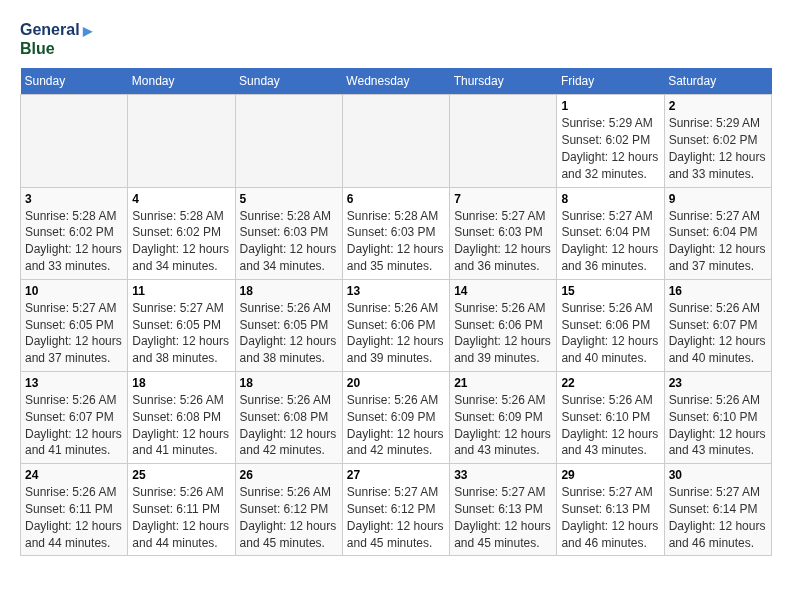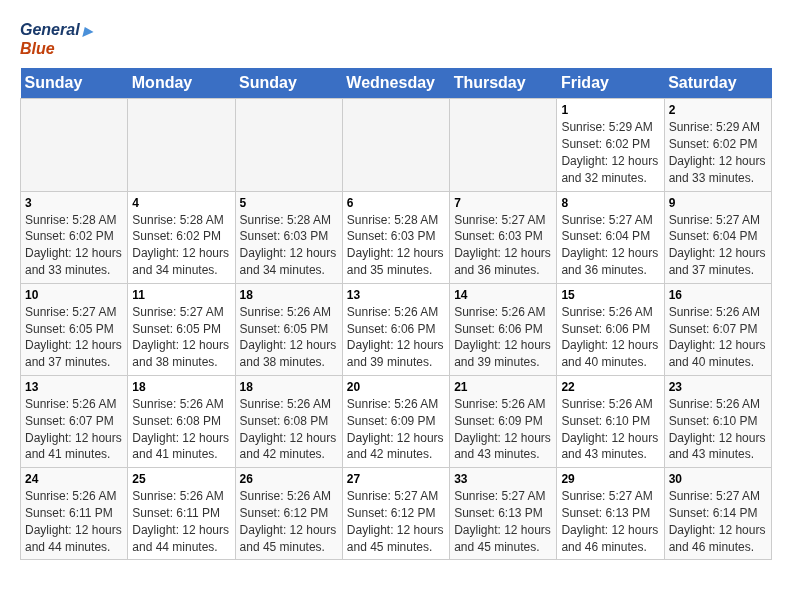--- a/index.html
+++ b/index.html
@@ -36,22 +36,22 @@
     table {
       width: 100%;
       border-collapse: collapse;
       font-size: 10px;
     }
     th {
       background-color: #3a6fc4;
       color: white;
       padding: 6px 4px;
       text-align: left;
-      font-size: 16px;
-      font-weight: bold;
+      font-size: 12px;
+      font-weight: normal;
     }
     td {
       border: 1px solid #ccc;
       vertical-align: top;
       padding: 4px;
       width: calc(100% / 7);
       min-height: 70px;
       background: #fff;
     }
     td.empty {
@@ -75,21 +75,21 @@
     }
     td.empty {
       background: #f5f5f5 !important;
     }
   </style>
 </head>
 <body>
 
 <div class="header-area">
   <div class="logo">
-      <div style="line-height: 1.2; font-weight: bold; font-size: 16px; font-style: italic;"><span style="color: rgb(26, 58, 107);">General</span><span style="color: rgb(74, 144, 217); font-size: 12px;"> ▶</span><br><span style="color: #c2410c;">Blue</span></div>
+      <div style="line-height: 1.2; font-weight: bold; font-size: 16px;"><span style="color: rgb(26, 58, 107);">General</span><span style="color: rgb(74, 144, 217); font-size: 12px;"> ▶</span><br><span style="color: #14532d;">Blue</span></div>
     </div>
   <div class="title-area">
     <div class="month-title"></div>
     <div class="location-title"></div>
   </div>
 </div>
 
 <table>
   <thead>
     <tr>

